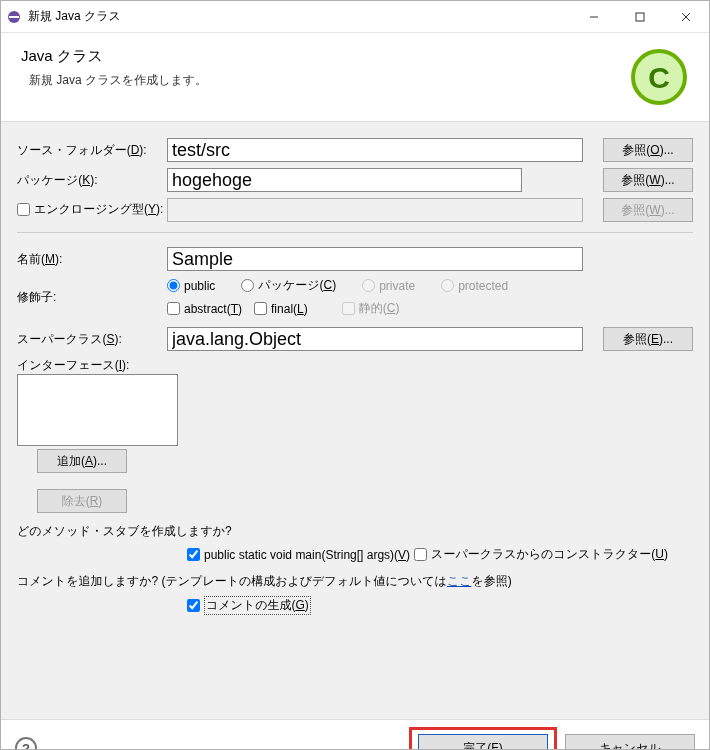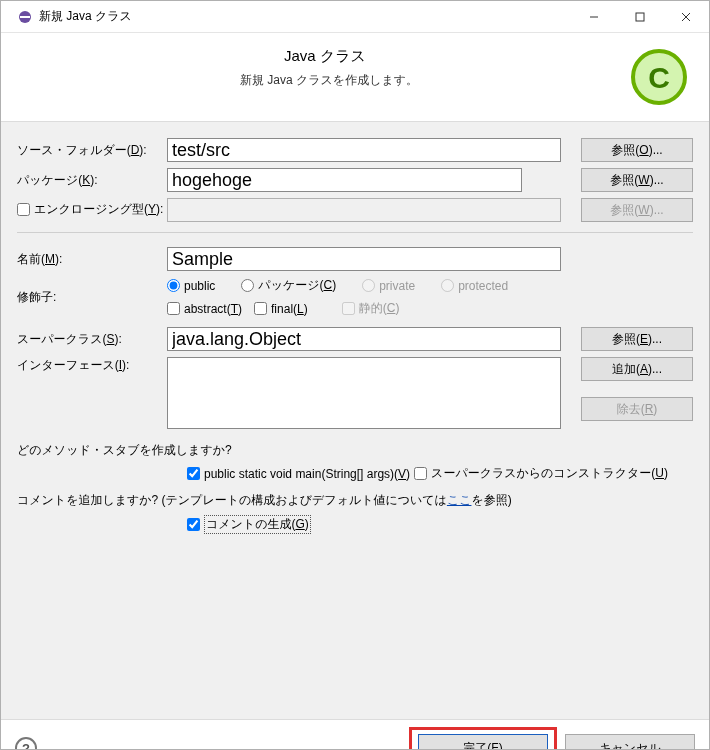--- a/index.html
+++ b/index.html
@@ -8,49 +8,48 @@
     font-family: "Meiryo UI", "MS UI Gothic", "Yu Gothic UI", sans-serif;
     font-size: 12px;
     background: #fff;
     width: 710px; height: 750px;
     overflow: hidden;
     border: 1px solid #b0b0b0;
   }
   .titlebar {
     height: 32px;
     display: flex; align-items: center;
-    padding: 0 0 0 16px;
+    padding: 0 0 0 5px;
     border-bottom: 1px solid #e5e5e5;
   }
   .titlebar .title-icon { width: 16px; height: 16px; margin-right: 6px; }
   .titlebar .title-text { flex: 0 0 auto; }
   .titlebar .spacer { flex: 1; }
   .tb-btn { width: 46px; height: 32px; display:flex; align-items:center; justify-content:center; }
   .tb-btn svg { width:10px; height:10px; }
   .header {
     background: #fff;
     padding: 14px 20px 14px 20px;
     display: flex;
     border-bottom: 1px solid #dcdcdc;
-    text-align: center;
   }
   .header .htxt { flex:1; }
   .header .htitle { font-size: 15px; font-weight: 500; margin-bottom: 6px; }
   .header .hdesc  { font-size: 12px; color:#333; padding-left: 8px;}
   .header .hicon  { width:60px; height:60px; }
   .body {
     background: #f0f0f0;
     padding: 16px 16px 8px 16px;
     height: 598px;
     border-bottom: 1px solid #dcdcdc;
   }
   .row { display:flex; align-items:center; margin-bottom: 6px; }
   .row .lbl { width: 150px; padding-left: 0; }
   .row .field { flex:1; }
-  .row .btncol { width: 112px; margin-left: 20px; }
+  .row .btncol { width: 90px; margin-left: 20px; }
   .txt-input {
     width:100%; height:24px;
     border:1px solid #888; background:#fff;
     padding: 0 4px; font-family:inherit; font-size:18px;
   }
   .txt-input.pkg { width: 355px; }
   .txt-input[disabled] { background:#f0f0f0; color:#888; border-color:#b0b0b0;}
   .btn {
     width:100%; height:24px;
     border: 1px solid #a8a8a8;
@@ -226,21 +225,21 @@
   <div class="row" style="margin-top:10px;">
     <div class="lbl"><span>スーパークラス(<span class="und">S</span>):</span></div>
     <div class="field"><input class="txt-input" type="text" value="java.lang.Object" style=""></div>
     <div class="btncol">
         <div class="btn">
           <span>参照(<span class="und">E</span>)...</span>
         </div>
       </div>
   </div>
 
-  <div class="row" style="align-items:flex-start;">
+  <div class="row" style="align-items:flex-start;flex-direction:column;">
     <div class="lbl"><span>インターフェース(<span class="und">I</span>):</span></div>
     <div class="field"><textarea class="big-textarea" style=""></textarea></div>
     <div class="btncol" style="display:flex; flex-direction:column; gap:16px;">
       <div class="btn">
           <span>追加(<span class="und">A</span>)...</span>
         </div>
       <div class="btn disabled">
           <span>除去(<span class="und">R</span>)</span>
         </div>
     </div>

